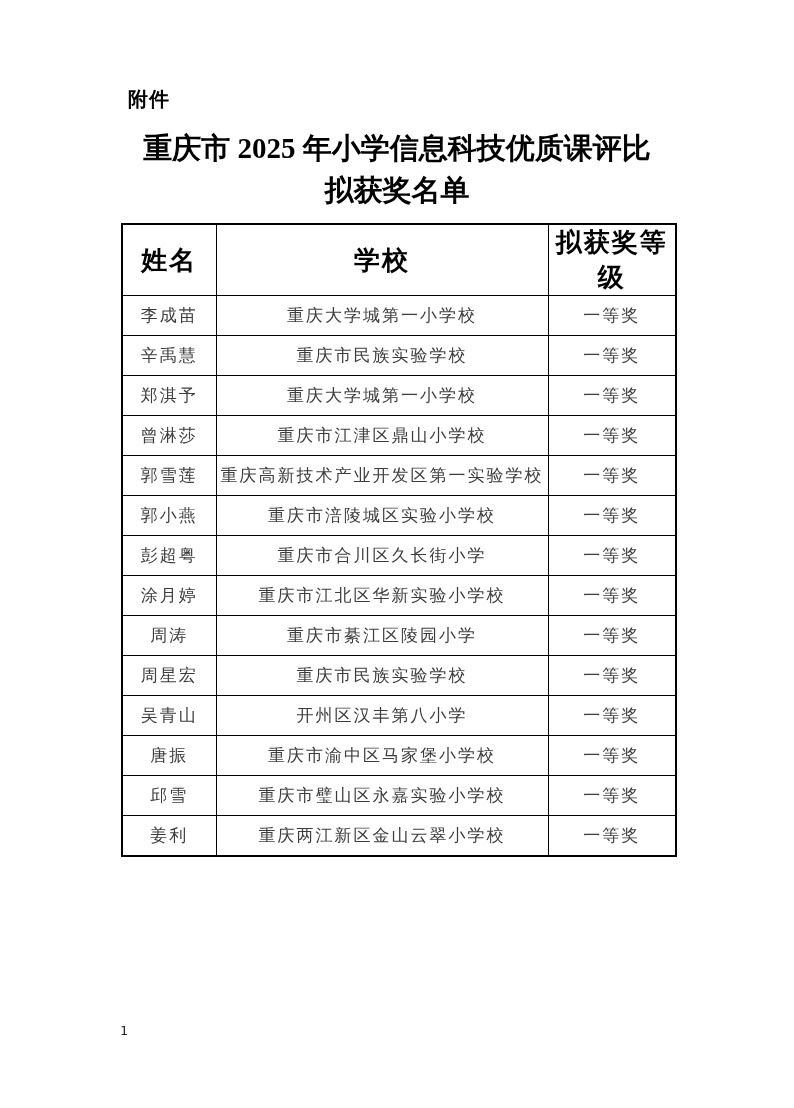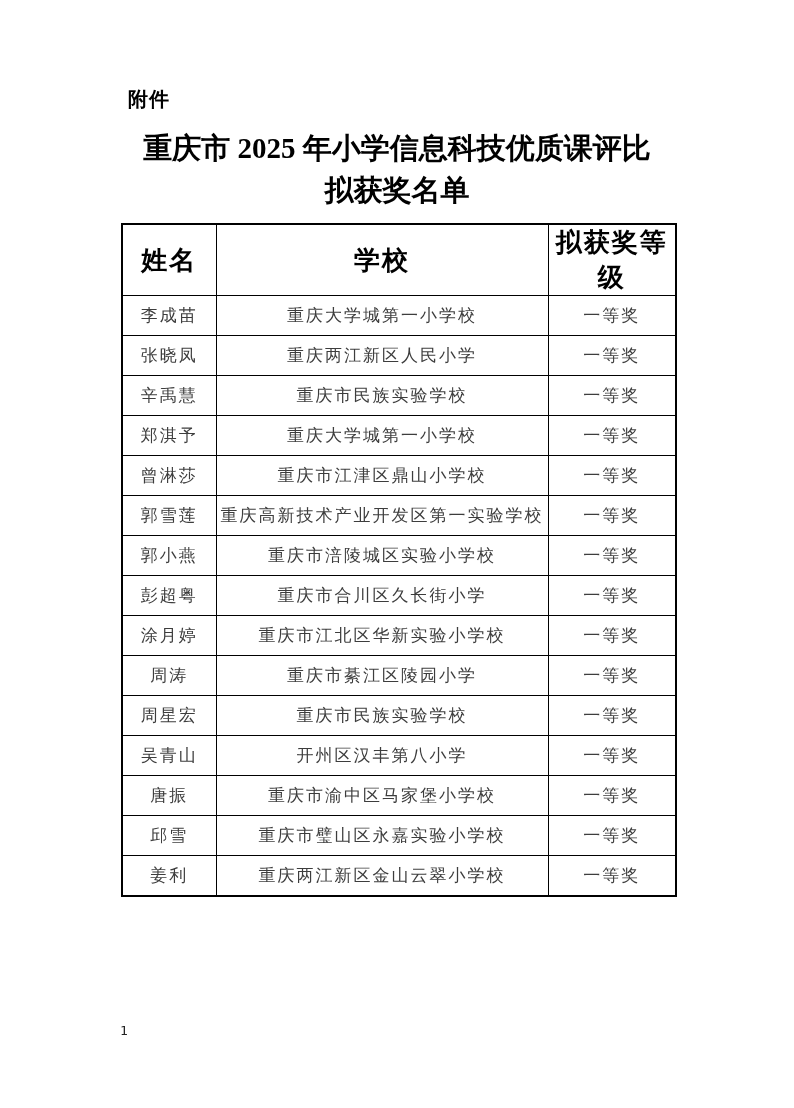--- a/index.html
+++ b/index.html
@@ -108,25 +108,20 @@
         <th>拟获奖等级</th>
       </tr>
     </thead>
     <tbody>
         <tr>
           <td>李成苗</td>
           <td>重庆大学城第一小学校</td>
           <td>一等奖</td>
         </tr>
         <tr>
-          <td>张晓凤</td>
-          <td>重庆两江新区人民小学</td>
-          <td>一等奖</td>
-        </tr>
-        <tr>
           <td>辛禹慧</td>
           <td>重庆市民族实验学校</td>
           <td>一等奖</td>
         </tr>
         <tr>
           <td>郑淇予</td>
           <td>重庆大学城第一小学校</td>
           <td>一等奖</td>
         </tr>
         <tr>

